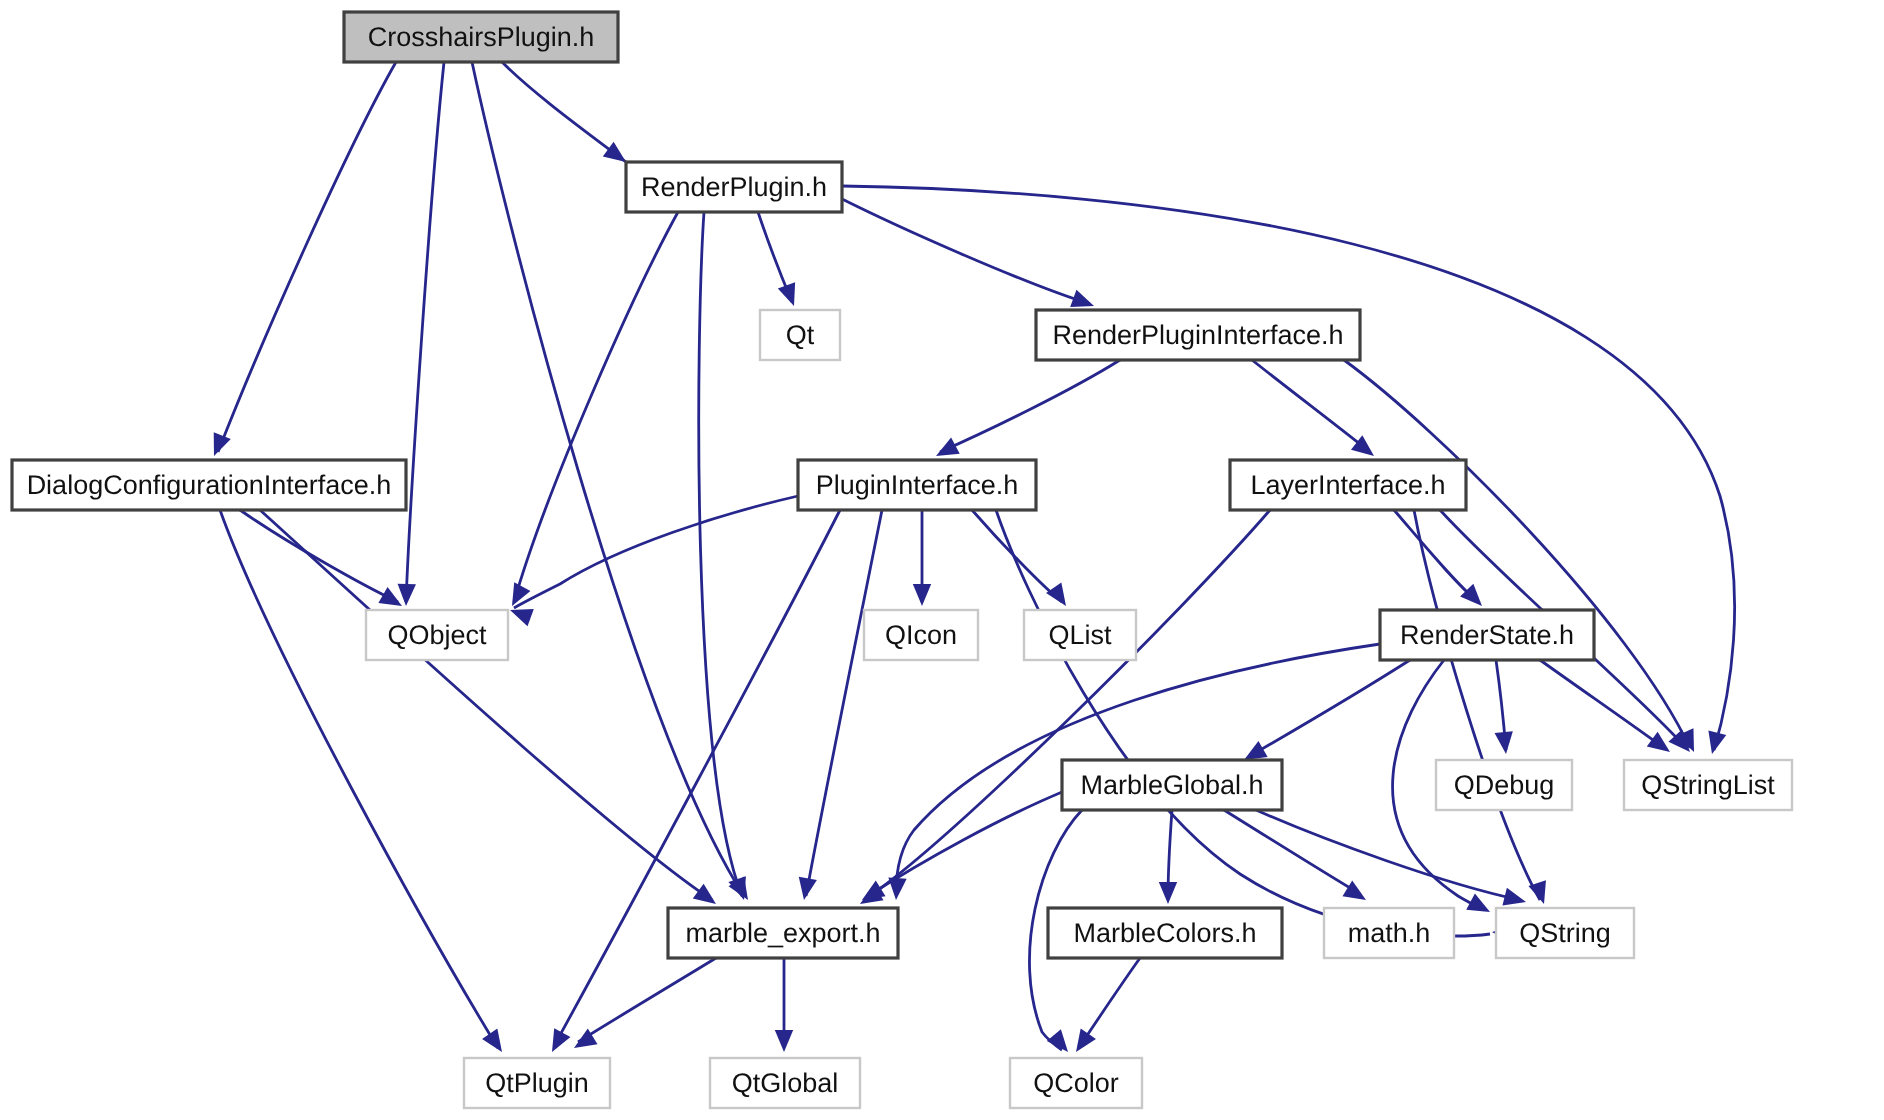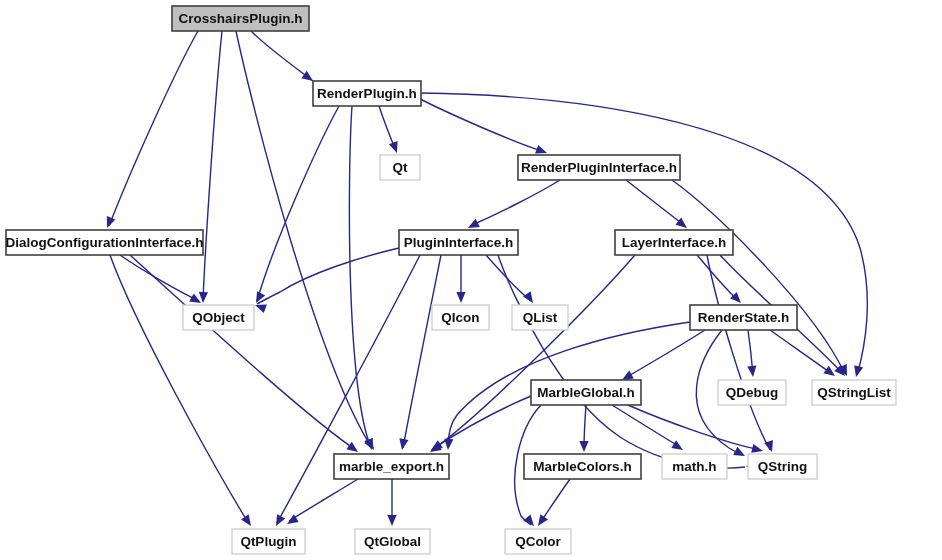--- a/index.html
+++ b/index.html
@@ -11,21 +11,20 @@
     width: 942px;
     height: 560px;
     overflow: hidden;
     font-family: "Liberation Sans", sans-serif;
   }
   #graph-root {
     position: relative;
     width: 942px;
     height: 560px;
     background: #ffffff;
-    font-weight: bold;
   }
   svg#dep-graph {
     display: block;
     width: 942px;
     height: 560px;
   }
   .edge-path {
     fill: none;
     stroke: #26268c;
     stroke-width: 1.4px;

